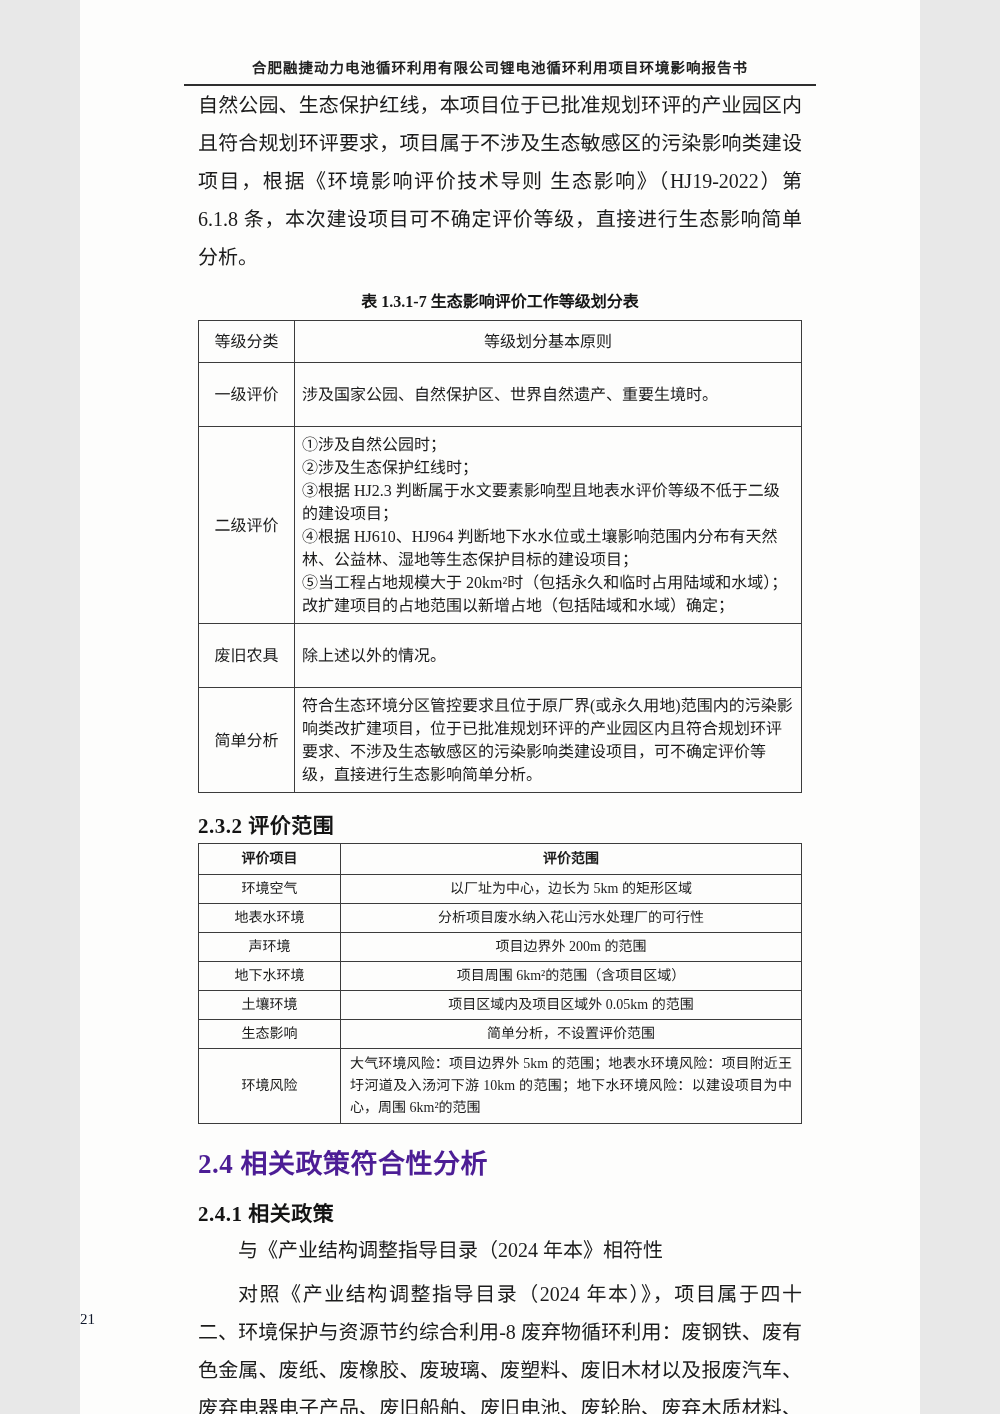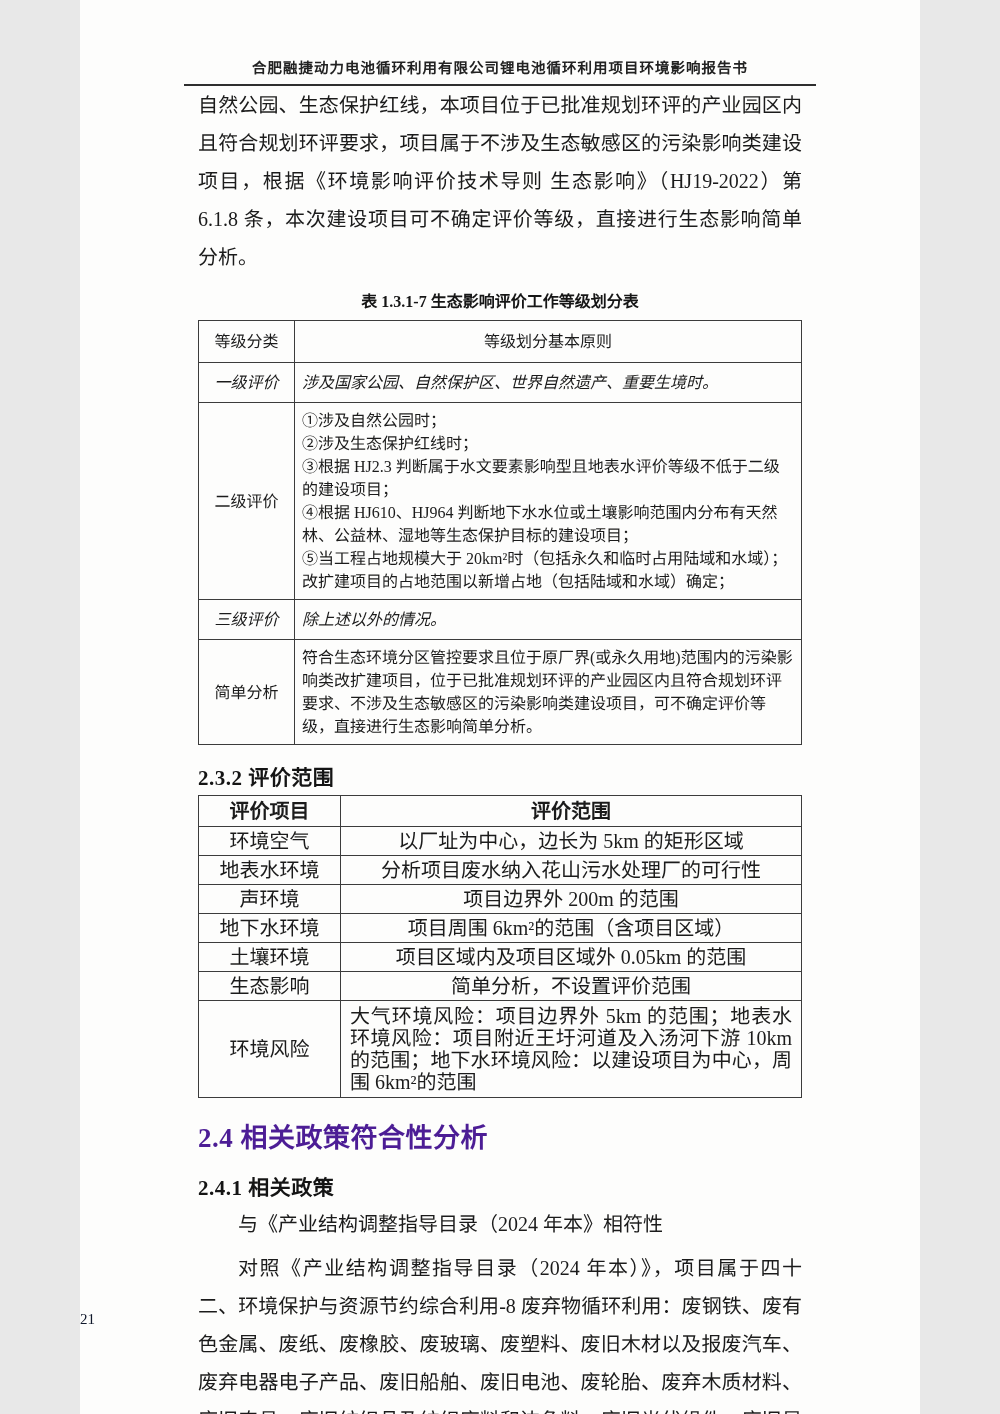--- a/index.html
+++ b/index.html
@@ -50,23 +50,23 @@
     font-weight:normal;
     color:#1b1b1b;
     box-sizing:border-box;
   }
   
   .t1 th, .t1 td { font-size:16px; line-height:23px; padding:6px 7px;margin-top:31px; }
   .t1 col.c-level { width:96px; }
   .t1 th { text-align:center; padding:9px 4px; }
   .t1 td.lvl { text-align:center; vertical-align:middle; padding:8px 2px; }
   .t1 td.prin { text-align:left; white-space:pre-line; }
-  .t1 tr.single td { padding:8px 7px;font-style:italic; }
+  .t1 tr.single td { padding:20px 7px; }
   
-  .t2 th, .t2 td { font-size:20px; line-height:22px; padding:3px 6px; text-align:center; }
+  .t2 th, .t2 td { font-size:14px; line-height:22px; padding:3px 6px; text-align:center; }
   .t2 col.c-item { width:142px; }
   .t2 th { font-weight:bold; padding:4px 4px; }
   .t2 td.risk { text-align:justify; vertical-align:middle; padding:4px 9px; }
   .t2 td.item { vertical-align:middle; }
   
   h2.sec {
     font-size:21px;
     font-weight:bold;
     color:#141414;
     margin:16px 0 4px 0;
@@ -118,21 +118,21 @@
         </tr>
         <tr>
           <td class="lvl">二级评价</td>
           <td class="prin">①涉及自然公园时；
 ②涉及生态保护红线时；
 ③根据 HJ2.3 判断属于水文要素影响型且地表水评价等级不低于二级的建设项目；
 ④根据 HJ610、HJ964 判断地下水水位或土壤影响范围内分布有天然林、公益林、湿地等生态保护目标的建设项目；
 ⑤当工程占地规模大于 20km²时（包括永久和临时占用陆域和水域）；改扩建项目的占地范围以新增占地（包括陆域和水域）确定；</td>
         </tr>
         <tr class="single">
-          <td class="lvl">三级评价</td>
+          <td class="lvl">废旧农具</td>
           <td class="prin">除上述以外的情况。</td>
         </tr>
         <tr>
           <td class="lvl">简单分析</td>
           <td class="prin">符合生态环境分区管控要求且位于原厂界(或永久用地)范围内的污染影响类改扩建项目，位于已批准规划环评的产业园区内且符合规划环评要求、不涉及生态敏感区的污染影响类建设项目，可不确定评价等级，直接进行生态影响简单分析。</td>
         </tr>
       </tbody>
     </table>
 
     <h2 class="sec">2.3.2 评价范围</h2>

